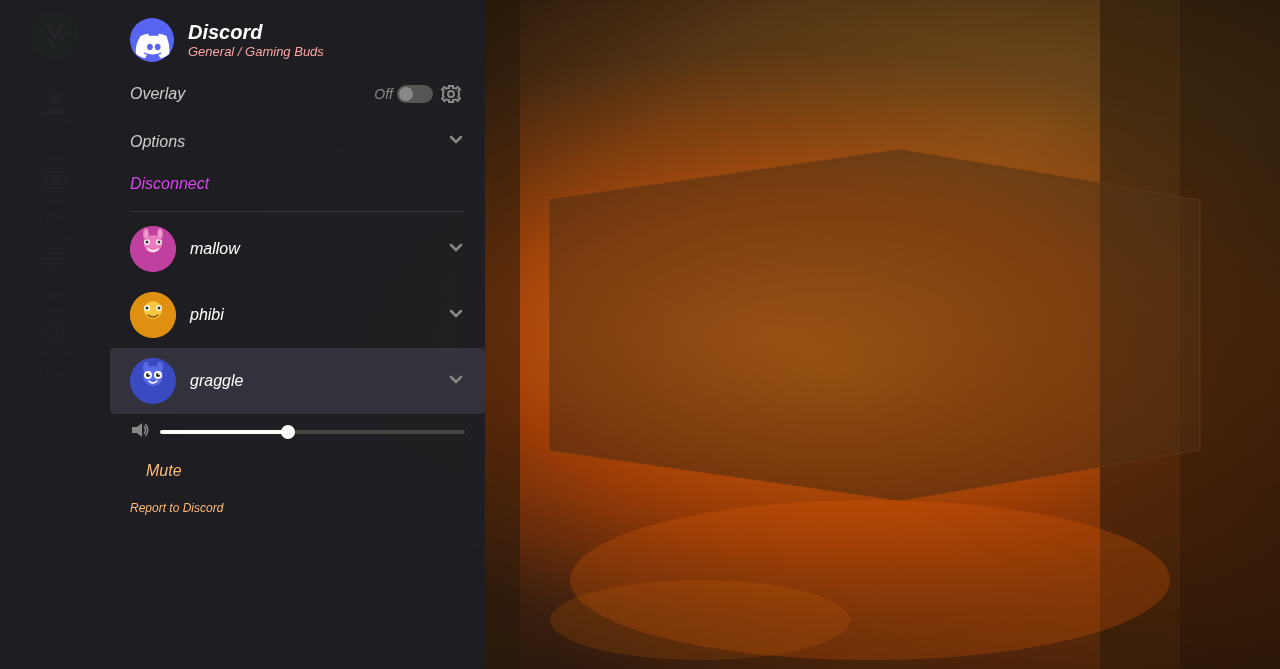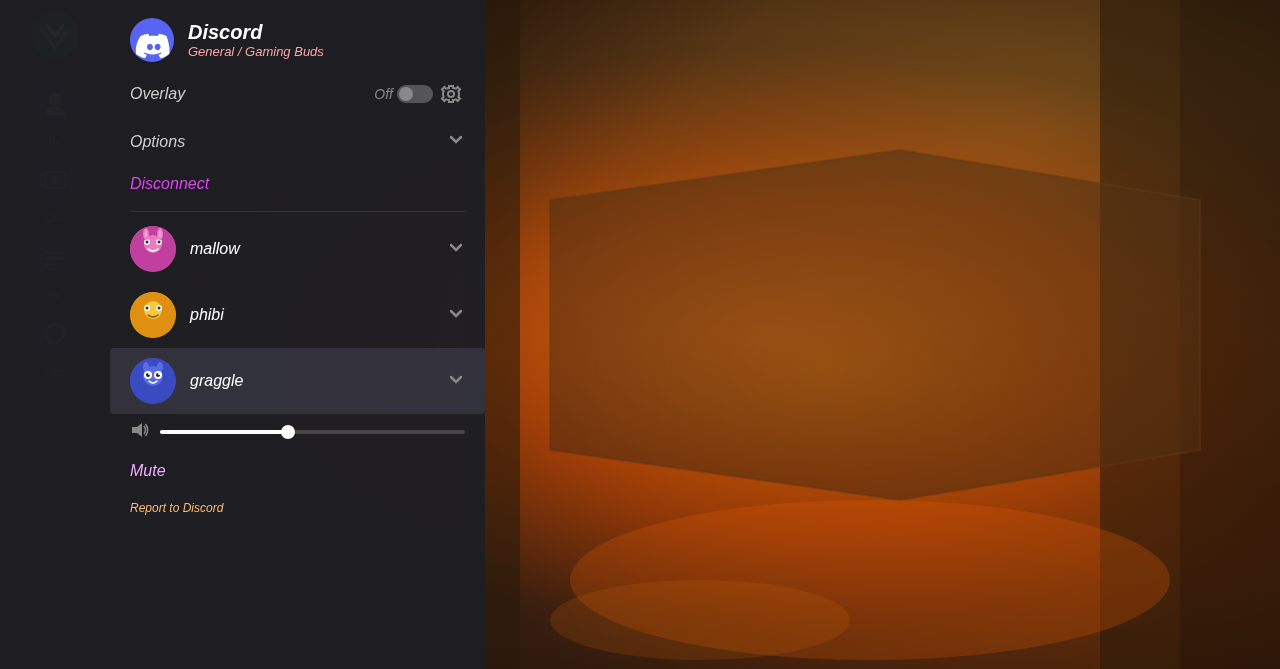--- a/index.html
+++ b/index.html
@@ -292,22 +292,23 @@
       left: 42%;
       transform: translate(-50%, -50%);
     }
 
     
     .mute-row {
       padding: 8px 20px;
     }
 
     .mute-label {
-      color: #f0abfc;
+      color: #fdba74;
       font-size: 16px;
+      margin-left: 16px;
     }
 
     
     .report-row {
       padding: 10px 20px;
     }
 
     .report-label {
       color: #fdba74;
       font-size: 12px;

